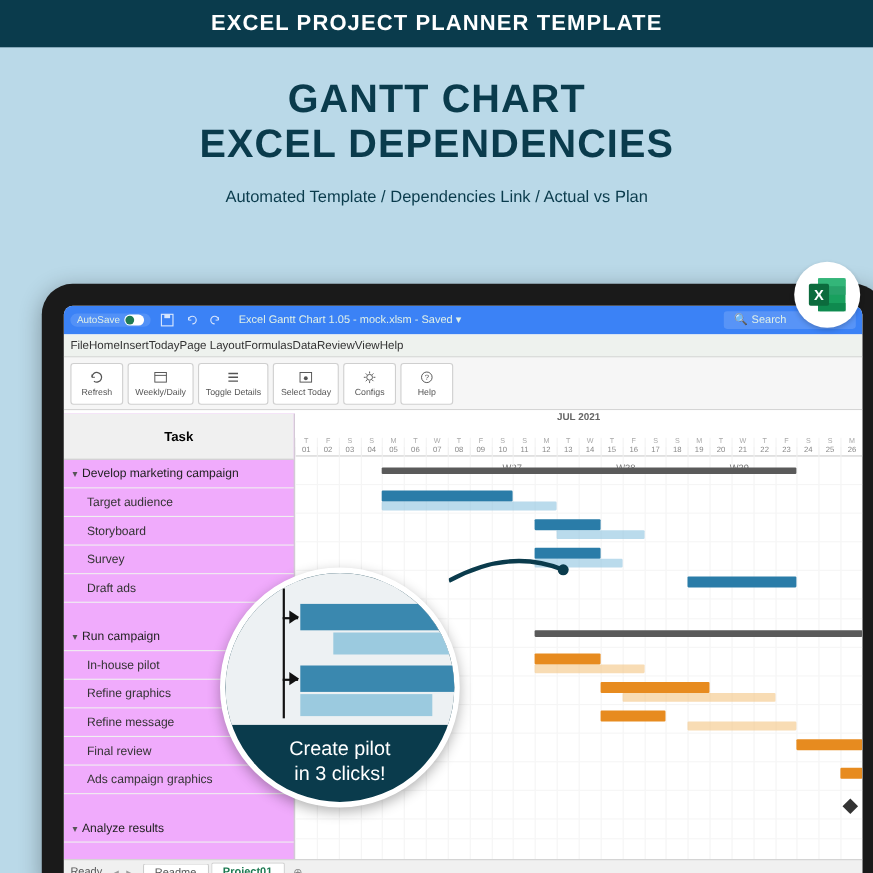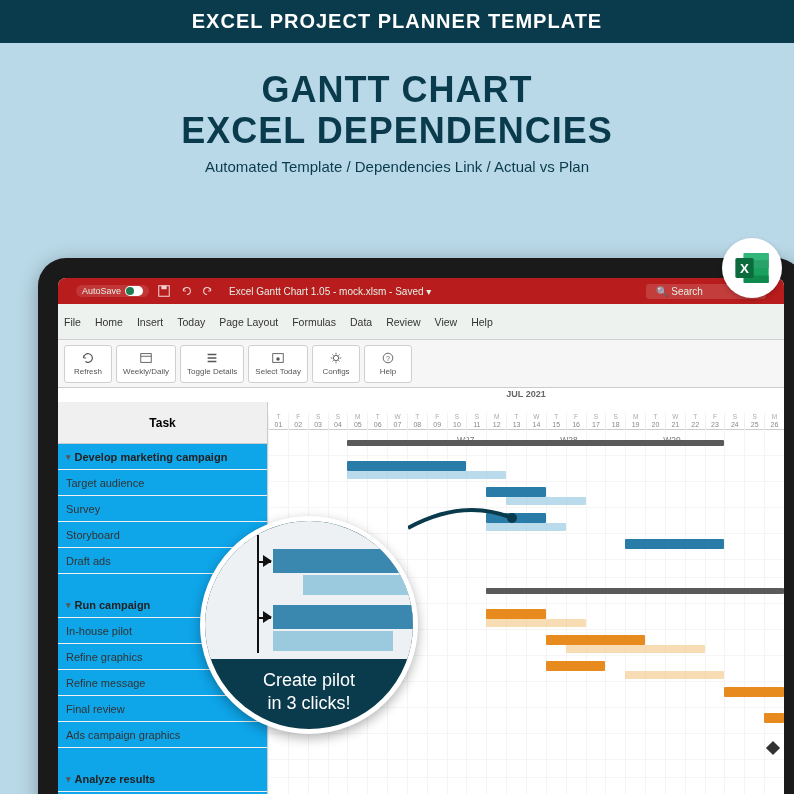--- a/index.html
+++ b/index.html
@@ -11,64 +11,64 @@
   }
   .top-banner {
     background: #0a3b4c; color: #fff; text-align: center;
     padding: 10px 0; font-size: 20px; font-weight: 600; letter-spacing: 1px;
   }
   .hero-title {
     text-align: center; color: #0a3b4c; font-size: 36px; font-weight: 800;
     letter-spacing: 1px; margin-top: 26px; line-height: 1.15;
   }
   .hero-sub {
-    text-align: center; color: #0a3b4c; font-size: 15px; margin-top: 6px;
+    text-align: center; color: #0a3b4c; font-size: 15px; margin-top: 19px;
   }
   .excel-badge {
     position: absolute; right: 12px; top: 238px; width: 60px; height: 60px;
     background: #fff; border-radius: 50%; display: flex; align-items: center;
     justify-content: center; box-shadow: 0 2px 5px rgba(0,0,0,.2);
     z-index: 50;
   }
   .excel-badge svg { width: 40px; height: 40px; }
   .laptop {
     position: absolute; left: 38px; right: -10px; top: 258px; bottom: -10px;
     background: #1a1a1a; border-radius: 28px 28px 0 0; padding: 20px 20px 0 20px;
     box-shadow: 0 4px 20px rgba(0,0,0,.3);
   }
   .screen {
     background: #fff; width: 100%; height: 100%; border-radius: 8px 8px 0 0;
     overflow: hidden; position: relative;
   }
   
   .titlebar {
-    background: #b91c1c; height: 26px; display: flex; align-items: center;
-    color: #e0f0e7; font-size: 10px; padding: 0 18px; gap: 8px;
+    background: #3b82f6; height: 26px; display: flex; align-items: center;
+    color: #e0f0e7; font-size: 10px; padding: 0 6px; gap: 8px;
   }
   .autosave-pill {
     background: rgba(255,255,255,.12); border-radius: 10px; padding: 1px 6px;
     display: inline-flex; align-items: center; gap: 4px; font-size: 9px;
   }
   .toggle {
     width: 18px; height: 10px; background: #fff; border-radius: 5px; position: relative;
   }
   .toggle::after {
     content: ""; position: absolute; left: 1px; top: 1px; width: 8px; height: 8px;
     background: #1f7b53; border-radius: 50%;
   }
   .qat-icon { width: 14px; height: 14px; opacity: .8; }
   .filename { font-size: 10px; margin-left: 6px; }
   .searchbox {
     background: rgba(255,255,255,.15); border-radius: 3px; padding: 2px 10px;
     font-size: 10px; margin-left: auto; width: 120px;
   }
   
   .menubar {
-    background: #eef2ee; height: 36px; display: flex; align-items: center;
-    font-size: 10.5px; color: #333; padding: 0 6px; gap: 14px;
+    background: #eef2ee; height: 21px; display: flex; align-items: center;
+    font-size: 10.5px; color: #333; padding: 0 6px; gap: 0;
     border-bottom: 1px solid #d0d0d0;
   }
   .menubar span { cursor: default; }
   
   .ribbon {
     height: 48px; background: #f6f6f6; border-bottom: 1px solid #ccc;
     display: flex; align-items: center; padding: 4px 6px; gap: 4px;
   }
   .rbtn {
     border: 1px solid #cfcfcf; background: #fff; border-radius: 3px;
@@ -76,34 +76,34 @@
     display: flex; flex-direction: column; align-items: center; justify-content: center;
     font-size: 8px; color: #555; gap: 2px;
   }
   .rbtn svg { width: 14px; height: 14px; }
   
   .grid {
     position: relative; width: 100%; height: calc(100% - 26px - 22px - 48px - 22px);
     overflow: hidden; background: #fff;
   }
   .task-col {
-    position: absolute; left: 0; top: 14px; bottom: 0; width: 210px;
-    border-right: 1px solid #ccc; background: #0ea5e9; z-index: 3;
+    position: absolute; left: 0; top: 3px; bottom: 0; width: 210px;
+    border-right: 1px solid #ccc; background: #f0abfc; z-index: 3;
   }
   .task-header {
     height: 42px; display: flex; align-items: center; justify-content: center;
     font-weight: 700; font-size: 12px; border-bottom: 1px solid #ccc;
     background: #f0f0f0;
   }
   .task-row {
     height: 26px; display: flex; align-items: center; font-size: 11px;
-    padding-left: 8px; color: #333; border-bottom: 1px solid #f0f0f0;
+    padding-left: 21px; color: #333; border-bottom: 1px solid #f0f0f0;
   }
   .task-row.group {
-    font-weight: 700; padding-left: 8px; color: #222;
+    font-weight: 400; padding-left: 8px; color: #222;
   }
   .task-row.group::before {
     content: "▾"; font-size: 9px; margin-right: 4px; color: #555;
   }
   .task-row.spacer { height: 18px; border-bottom: none;}
   
   .timeline {
     position: absolute; left: 210px; right: 0; top: 0; bottom: 0;
   }
   .tl-header {
@@ -288,22 +288,22 @@
           <span>Help</span>
         </div>
     </div>
 
     <div class="grid">
       <div class="task-col">
         <div class="task-header">Task</div>
         <div id="task-rows">
             <div class="task-row group">Develop marketing campaign</div>
             <div class="task-row">Target audience</div>
+            <div class="task-row">Storyboard</div>
             <div class="task-row">Survey</div>
-            <div class="task-row">Storyboard</div>
             <div class="task-row">Draft ads</div>
             <div class="task-row spacer"></div>
             <div class="task-row group">Run campaign</div>
             <div class="task-row">In-house pilot</div>
             <div class="task-row">Refine graphics</div>
             <div class="task-row">Refine message</div>
             <div class="task-row">Final review</div>
             <div class="task-row">Ads campaign graphics</div>
             <div class="task-row spacer"></div>
             <div class="task-row group">Analyze results</div>

